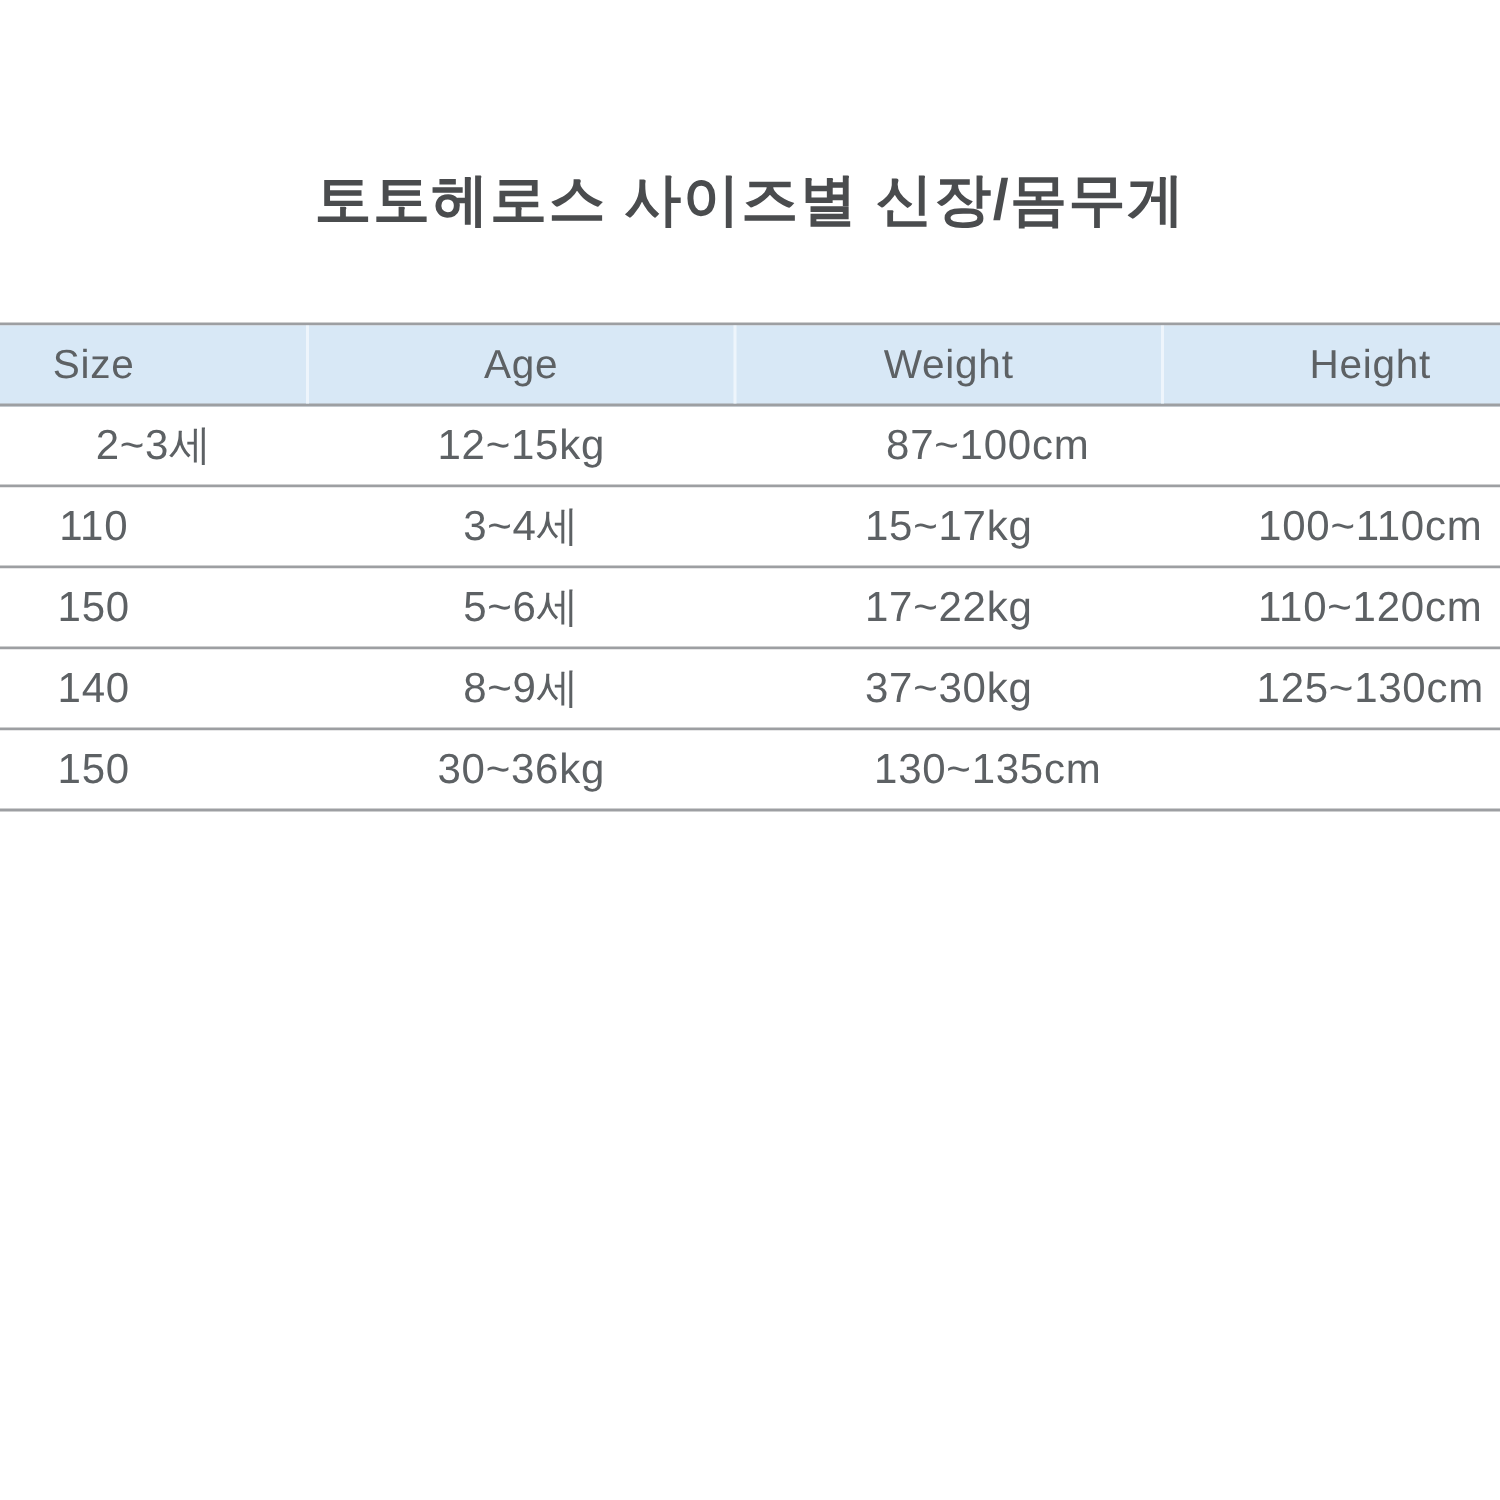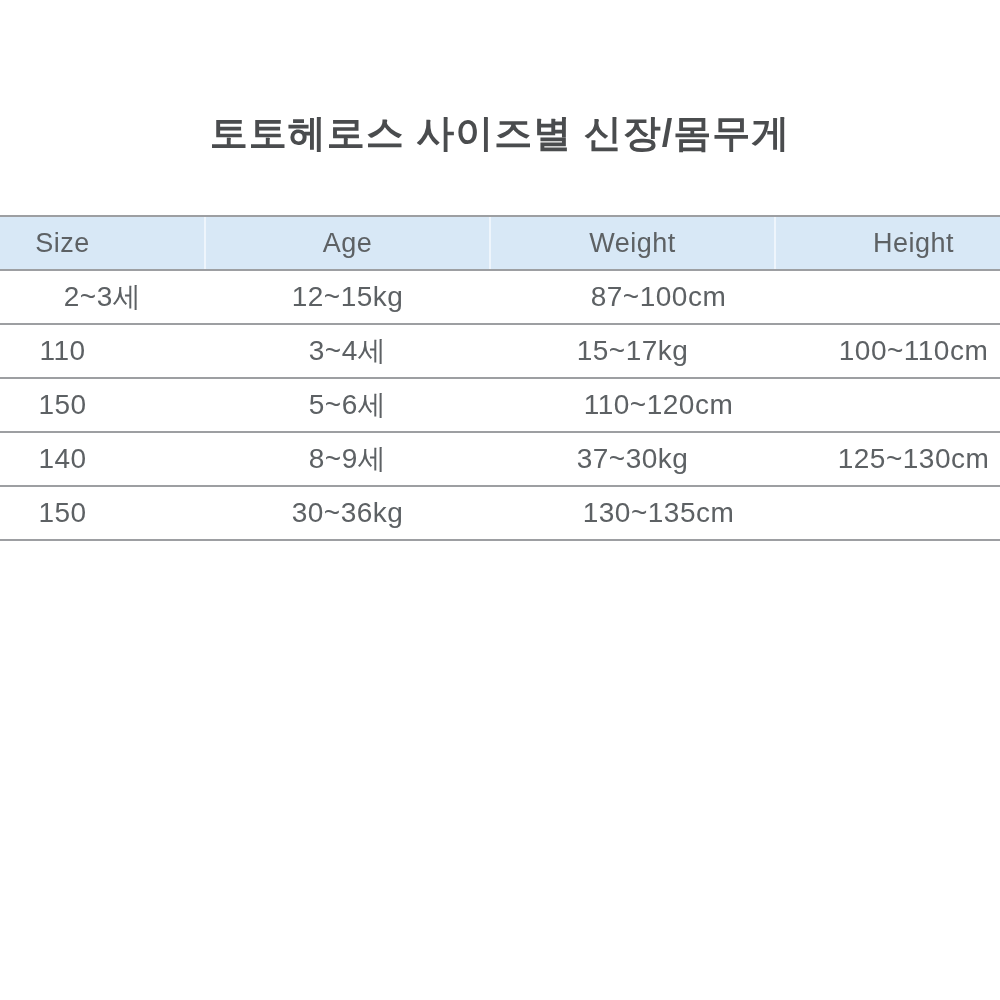--- a/index.html
+++ b/index.html
@@ -99,20 +99,21 @@
     <div class="row">
       <div class="cell c1">110</div>
       <div class="cell c2">3~4세</div>
       <div class="cell c3">15~17kg</div>
       <div class="cell c4">100~110cm</div>
     </div>
 
     <div class="row">
       <div class="cell c1">150</div>
       <div class="cell c2">5~6세</div>
+      <div class="cell c3">17~22kg</div>
       <div class="cell c4">110~120cm</div>
     </div>
 
 
     <div class="row">
       <div class="cell c1">140</div>
       <div class="cell c2">8~9세</div>
       <div class="cell c3">37~30kg</div>
       <div class="cell c4">125~130cm</div>
     </div>

